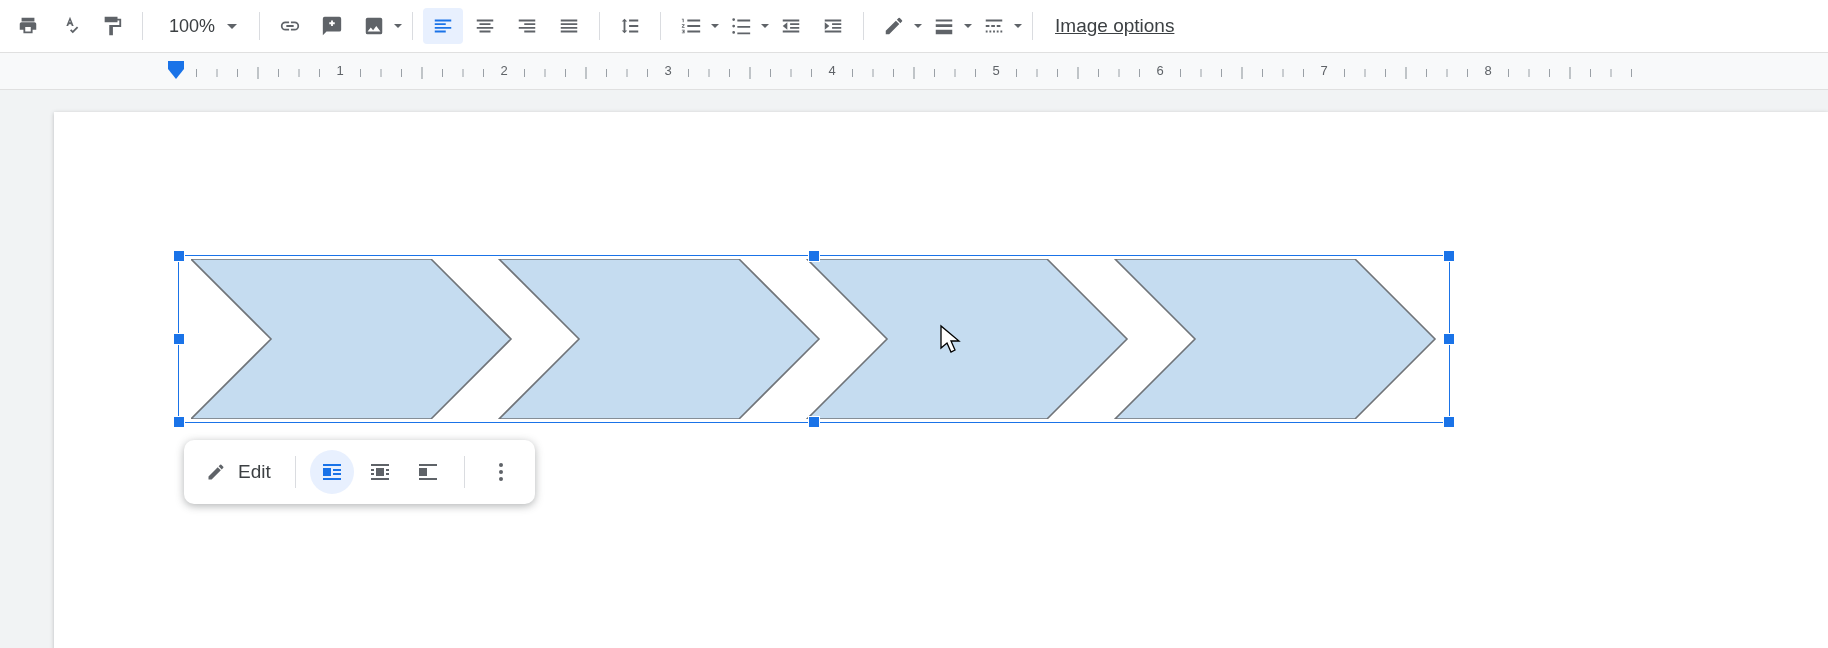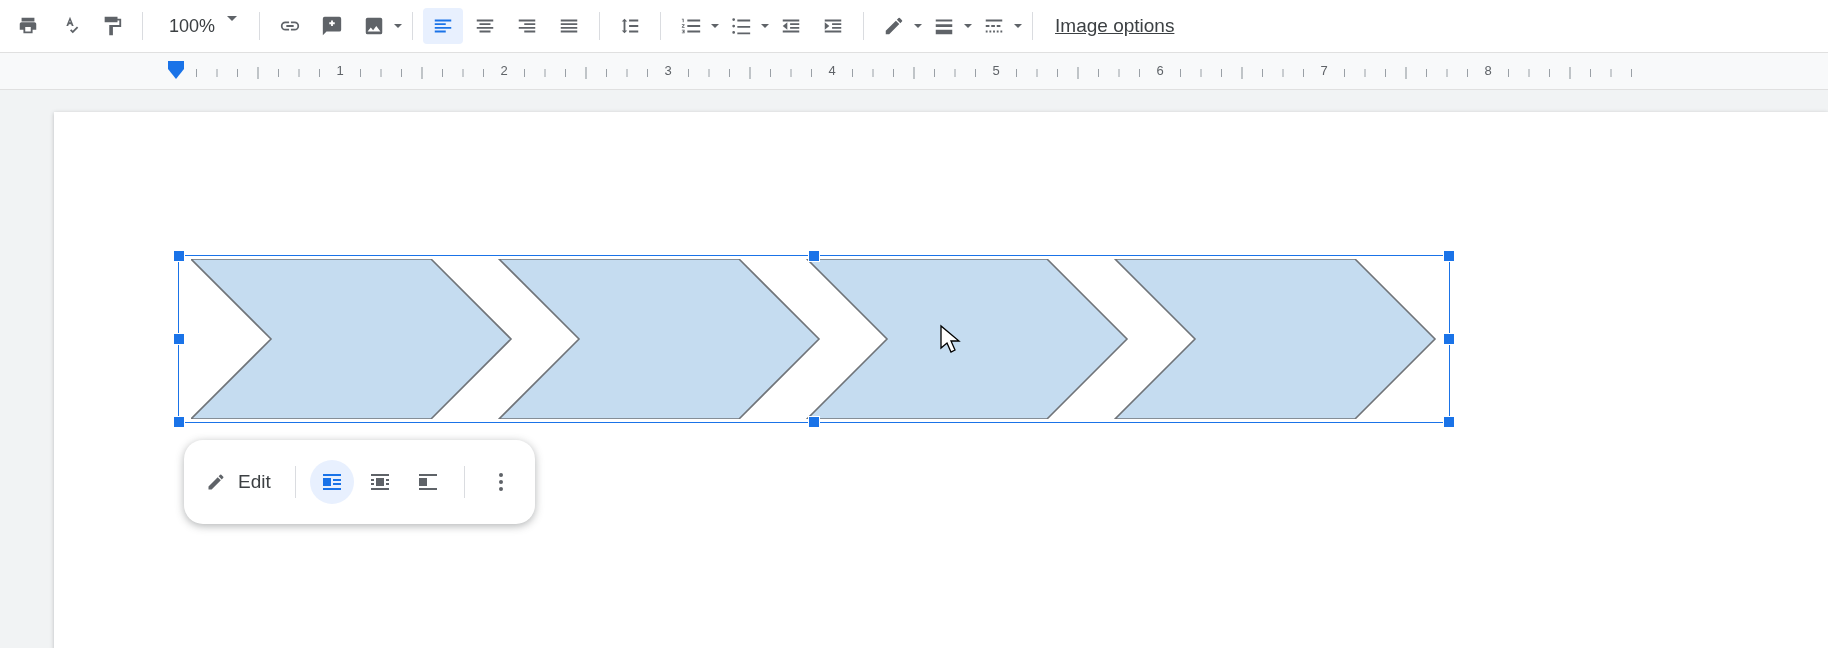--- a/index.html
+++ b/index.html
@@ -43,21 +43,21 @@
     background: #dadce0;
     margin: 0 8px;
   }
   .tb-combo {
     display: inline-flex;
     align-items: center;
     height: 36px;
   }
   .zoom-box {
     display: inline-flex;
-    align-items: flex-start;
+    align-items: center;
     gap: 12px;
     padding: 0 12px 0 16px;
     font-size: 18px;
     color: #3c4043;
   }
   .caret {
     width: 0; height: 0;
     border-left: 5px solid transparent;
     border-right: 5px solid transparent;
     border-top: 5px solid #5f6368;
@@ -147,23 +147,23 @@
     height: 28px;
     z-index: 5;
   }
 
   
   .float-palette {
     position: absolute;
     left: 184px;
     top: 350px;
     background: #ffffff;
-    border-radius: 19px;
+    border-radius: 10px;
     box-shadow: 0 2px 8px rgba(60,64,67,.4);
-    height: 84px;
+    height: 64px;
     display: flex;
     align-items: center;
     padding: 0 12px;
     gap: 4px;
   }
   .float-palette .sep {
     width: 1px;
     height: 32px;
     background: #dadce0;
     margin: 0 10px;

